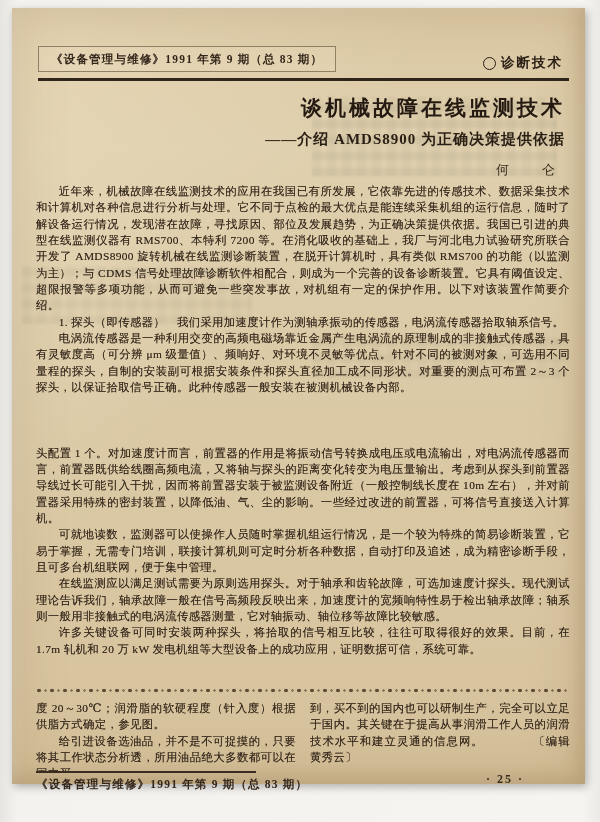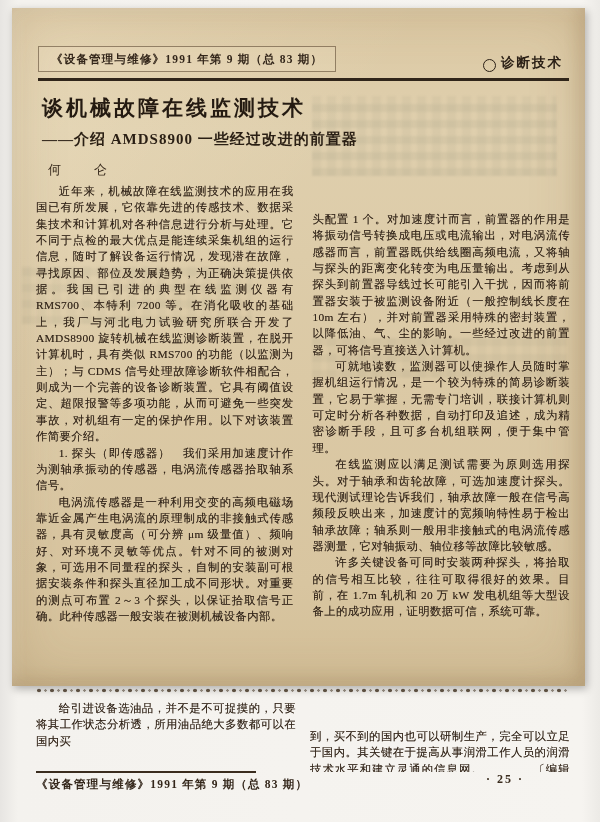--- a/index.html
+++ b/index.html
@@ -2,21 +2,21 @@
 <html><head>
 <meta charset="utf-8">
 <style>
   html,body{margin:0;padding:0;}
   body{
     width:600px;height:822px;position:relative;overflow:hidden;
     background:linear-gradient(90deg,#e7e5e2 0,#f4f2ee 3%,#f6f4f0 97%,#eceae6 100%);
     font-family:"Liberation Serif","DejaVu Serif",serif;
   }
   .page{
-    position:absolute;left:12px;top:8px;width:573px;height:678px;
+    position:absolute;left:12px;top:8px;width:573px;height:776px;
     background:
       linear-gradient(125deg, rgba(255,245,220,.25) 0%, rgba(0,0,0,0) 40%),
       linear-gradient(180deg,#dcc9a4 0%,#dfcfad 18%,#dbc9a5 55%,#d8c5a0 85%,#d3bf98 100%);
     box-shadow:2px 3px 8px rgba(0,0,0,.28),
       inset 0 0 55px rgba(125,92,52,.22),
       inset -6px -5px 16px rgba(118,84,44,.18),
       inset 4px 3px 12px rgba(255,250,235,.25);
     color:#2f231a;
   }
   
@@ -29,42 +29,42 @@
   .hdr-box{
     position:absolute;top:38px;left:26px;
     border:1px solid rgba(80,60,38,.55);
     padding:5px 12px 4px 12px;
     font-weight:bold;font-size:11.5px;letter-spacing:1.2px;white-space:nowrap;
     color:#33261a;background:rgba(255,248,230,.10);
   }
   .section-label{
     position:absolute;top:46px;right:22px;
     font-weight:bold;font-size:13.5px;letter-spacing:2px;color:#2b2016;
-    display:flex;align-items:flex-end;gap:2px;white-space:nowrap;
+    display:flex;align-items:center;gap:2px;white-space:nowrap;
   }
   .circle-ico{
     display:inline-block;width:11px;height:11px;border:1.6px solid #2b2016;
     border-radius:50%;margin-right:3px;background:transparent;
   }
   .rule-thick{position:absolute;top:70px;left:26px;right:16px;height:2.6px;background:#30251a;}
-  .title-block{position:absolute;top:86px;left:30px;right:20px;text-align:left;}
+  .title-block{position:absolute;top:86px;left:30px;right:20px;text-align:right;}
   .art-title{font-size:21px;font-weight:bold;letter-spacing:3px;color:#241a11;margin:0;}
   .art-subtitle{font-size:15px;font-weight:bold;letter-spacing:1px;color:#2a1f14;margin:8px 0 0 0;}
   .art-author{font-size:13px;letter-spacing:10px;color:#3a2c1e;margin:12px 0 0 6px;}
   .columns{
     position:absolute;top:175px;left:24px;right:15px;height:504px;overflow:hidden;
-    display:flex;gap:19px;
+    display:flex;gap:19px;flex-direction:column;
   }
   .col{flex:1;min-width:0;}
   .col p{
     margin:0;text-indent:2em;text-align:justify;
     font-size:11.4px;line-height:16.35px;letter-spacing:.35px;
     color:#33261b;text-shadow:0 0 .4px rgba(55,38,22,.55);
   }
-  .col p.noindent{text-indent:0;margin-top:28px;}
+  .col p.noindent{text-indent:0;}
   .divider{
     position:absolute;top:679px;left:24px;right:15px;height:7px;
     background-image:
       radial-gradient(circle at 3px 3.5px, rgba(62,46,28,.8) 1.6px, rgba(0,0,0,0) 2.1px),
       radial-gradient(circle at 9.5px 3.5px, rgba(62,46,28,.5) 1px, rgba(0,0,0,0) 1.5px);
     background-size:13px 7px;background-repeat:repeat-x;
   }
   .continuation{
     position:absolute;top:692px;left:24px;right:15px;height:72px;overflow:hidden;
     display:flex;gap:14px;
@@ -94,21 +94,21 @@
 
   <div class="section-label">
     <span class="circle-ico"></span>
     <span>诊断技术</span>
   </div>
 
   <div class="rule-thick"></div>
 
   <div class="title-block">
     <h1 class="art-title">谈机械故障在线监测技术</h1>
-    <h2 class="art-subtitle">——介绍 AMDS8900 一些经过改进的前置器</h2>
+    <h2 class="art-subtitle">——介绍 AMDS8900 为正确决策提供依据</h2>
     <div class="art-author">何　仑</div>
   </div>
 
   <div class="columns">
     <div class="col">
       <p>近年来，机械故障在线监测技术的应用在我国已有所发展，它依靠先进的传感技术、数据采集技术和计算机对各种信息进行分析与处理。它不同于点检的最大优点是能连续采集机组的运行信息，随时了解设备运行情况，发现潜在故障，寻找原因、部位及发展趋势，为正确决策提供依据。我国已引进的典型在线监测仪器有 RMS700、本特利 7200 等。在消化吸收的基础上，我厂与河北电力试验研究所联合开发了 AMDS8900 旋转机械在线监测诊断装置，在脱开计算机时，具有类似 RMS700 的功能（以监测为主）；与 CDMS 信号处理故障诊断软件相配合，则成为一个完善的设备诊断装置。它具有阈值设定、超限报警等多项功能，从而可避免一些突发事故，对机组有一定的保护作用。以下对该装置作简要介绍。</p>
       <p>1. 探头（即传感器）　我们采用加速度计作为测轴承振动的传感器，电涡流传感器拾取轴系信号。</p>
       <p>电涡流传感器是一种利用交变的高频电磁场靠近金属产生电涡流的原理制成的非接触式传感器，具有灵敏度高（可分辨 μm 级量值）、频响好、对环境不灵敏等优点。针对不同的被测对象，可选用不同量程的探头，自制的安装副可根据安装条件和探头直径加工成不同形状。对重要的测点可布置 2～3 个探头，以保证拾取信号正确。此种传感器一般安装在被测机械设备内部。</p>
 
     </div>
@@ -118,20 +118,21 @@
       <p>在线监测应以满足测试需要为原则选用探头。对于轴承和齿轮故障，可选加速度计探头。现代测试理论告诉我们，轴承故障一般在信号高频段反映出来，加速度计的宽频响特性易于检出轴承故障；轴系则一般用非接触式的电涡流传感器测量，它对轴振动、轴位移等故障比较敏感。</p>
       <p>许多关键设备可同时安装两种探头，将拾取的信号相互比较，往往可取得很好的效果。目前，在 1.7m 轧机和 20 万 kW 发电机组等大型设备上的成功应用，证明数据可信，系统可靠。</p>
 
     </div>
   </div>
 
   <div class="divider"></div>
 
   <div class="continuation">
     <div class="col">
+      <p class="noindent">度 20～30℃；润滑脂的软硬程度（针入度）根据供脂方式确定，参见图。</p>
       <p>给引进设备选油品，并不是不可捉摸的，只要将其工作状态分析透，所用油品绝大多数都可以在国内买</p>
     </div>
     <div class="col">
       <p class="noindent">到，买不到的国内也可以研制生产，完全可以立足于国内。其关键在于提高从事润滑工作人员的润滑技术水平和建立灵通的信息网。　　　　〔编辑　黄秀云〕</p>
     </div>
   </div>
 
   <div class="footer-rule"></div>
   <div class="footer-journal">《设备管理与维修》1991 年第 9 期（总 83 期）</div>
   <div class="page-number">· 25 ·</div>

